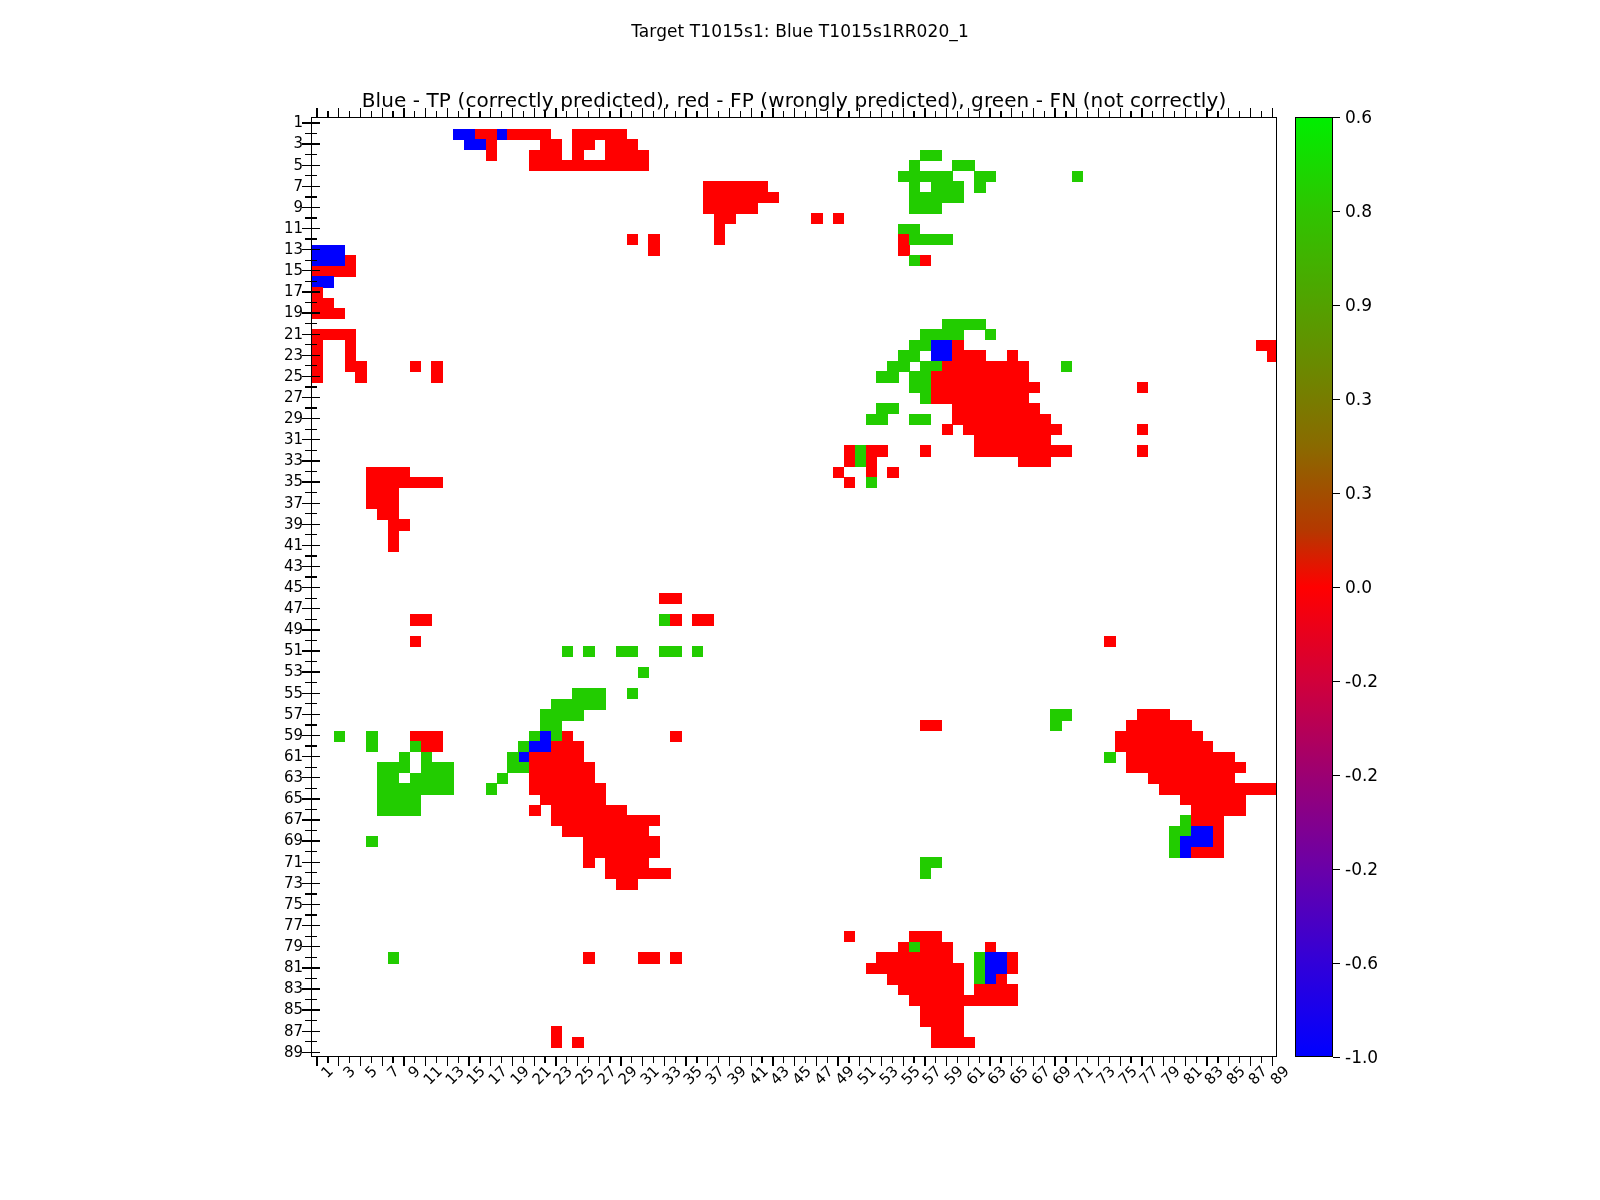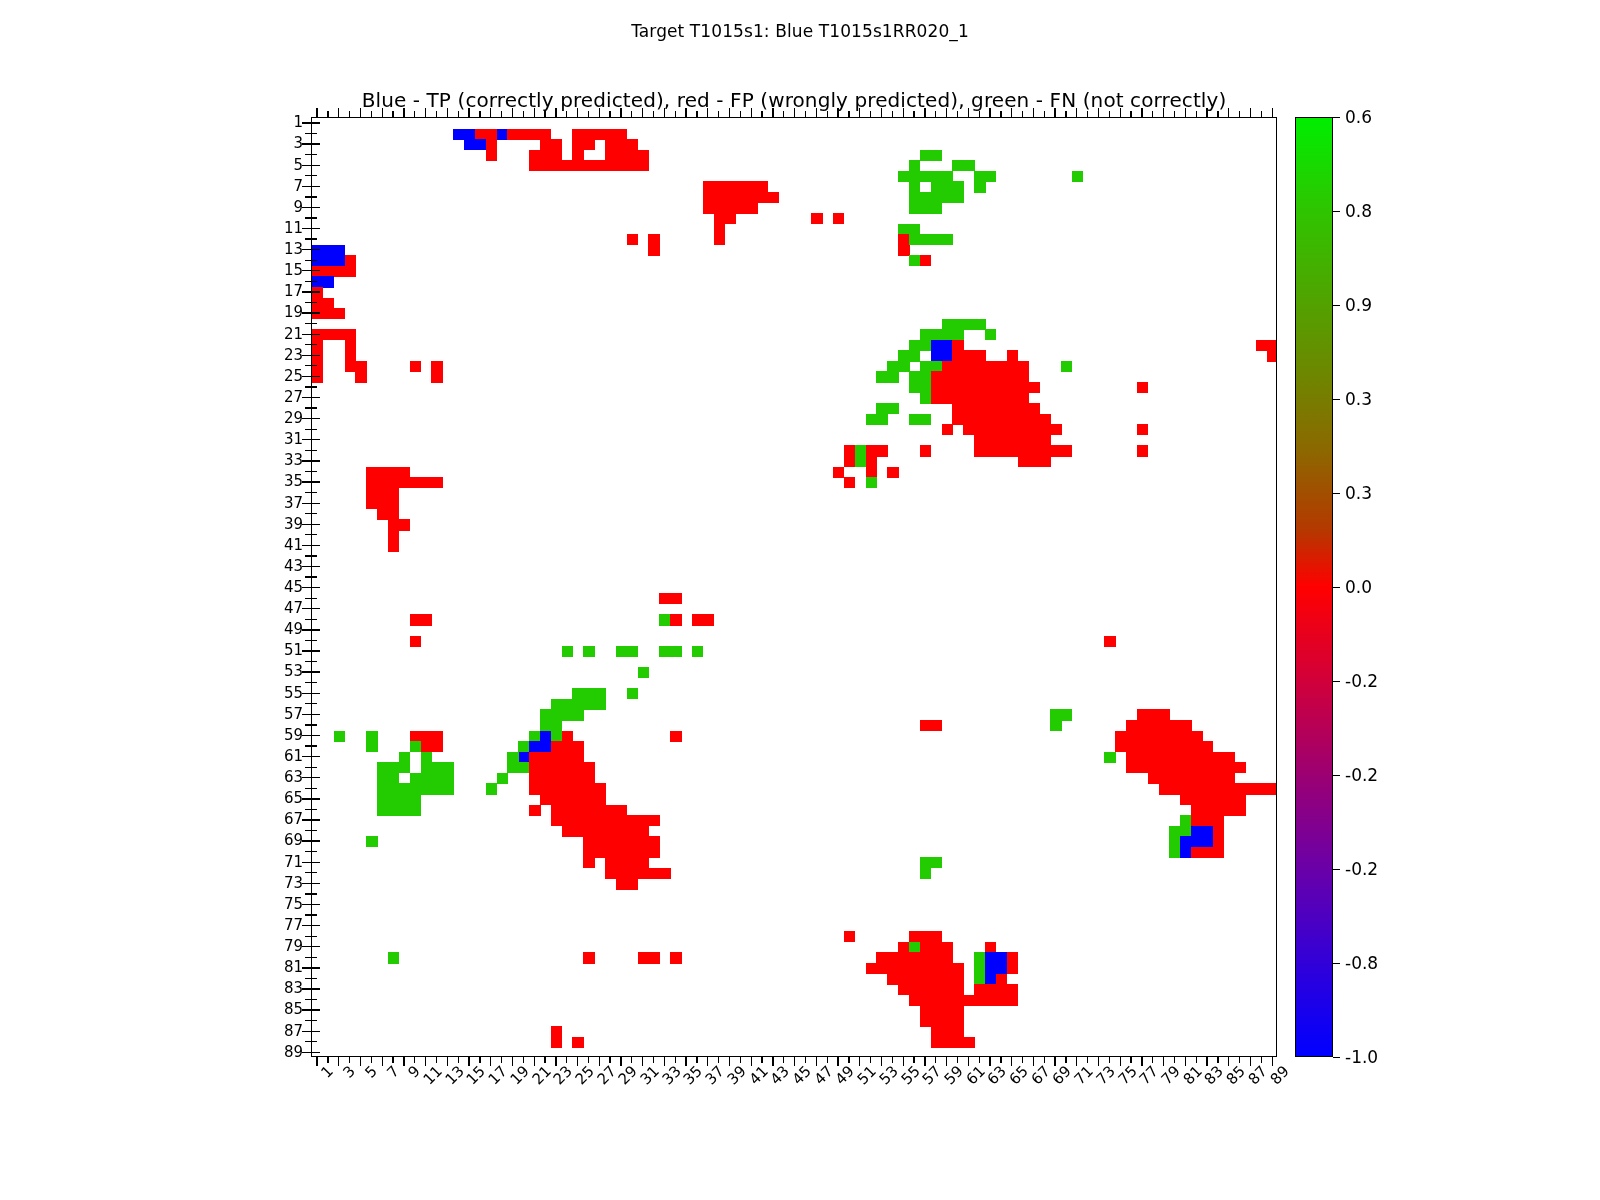--- a/index.html
+++ b/index.html
@@ -1305,16 +1305,16 @@
     <div class="cb-label" style="top: 376px;">0.3</div>
     <div class="cb-tick" style="top: 470px;"></div>
     <div class="cb-label" style="top: 470px;">0.0</div>
     <div class="cb-tick" style="top: 564px;"></div>
     <div class="cb-label" style="top: 564px;">-0.2</div>
     <div class="cb-tick" style="top: 658px;"></div>
     <div class="cb-label" style="top: 658px;">-0.2</div>
     <div class="cb-tick" style="top: 752px;"></div>
     <div class="cb-label" style="top: 752px;">-0.2</div>
     <div class="cb-tick" style="top: 846px;"></div>
-    <div class="cb-label" style="top: 846px;">-0.8</div>
+    <div class="cb-label" style="top: 846px;">-0.6</div>
     <div class="cb-tick" style="top: 940px;"></div>
     <div class="cb-label" style="top: 940px;">-1.0</div>
   </div>
 
 </body></html>

